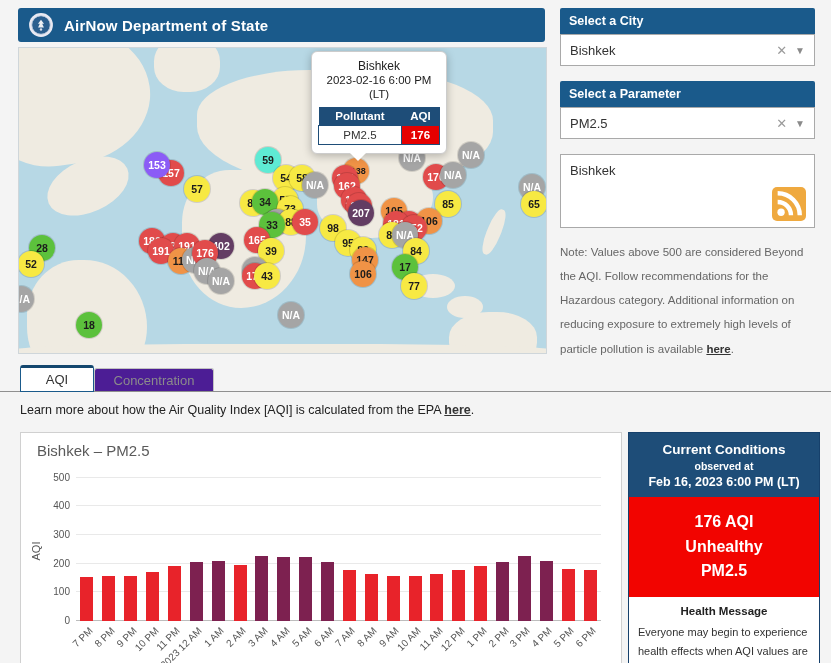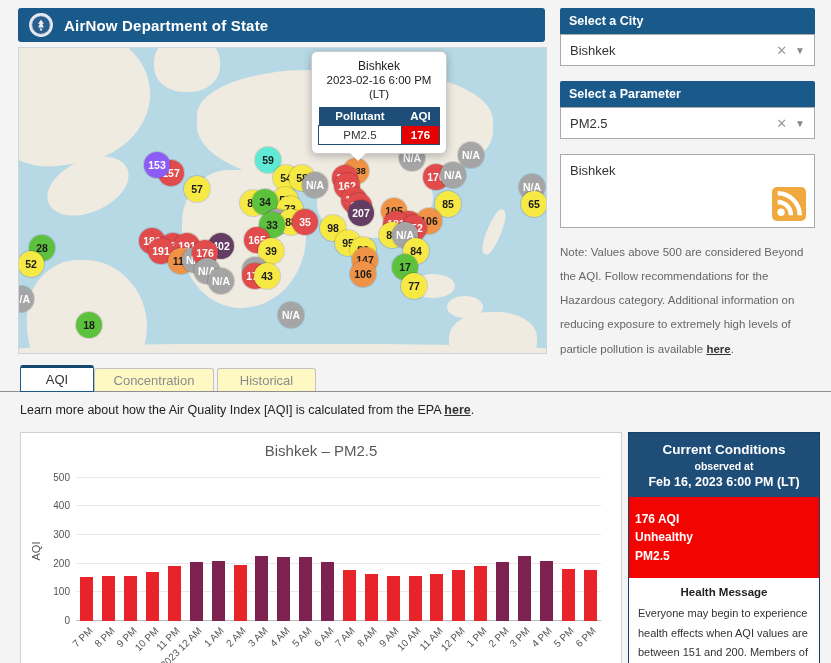--- a/index.html
+++ b/index.html
@@ -34,57 +34,57 @@
   .tt-dt{font-size:11.5px;color:#222;line-height:1.25;}
   .tt-table{width:100%;border-collapse:collapse;margin-top:5px;font-size:11.5px;}
   .tt-table th{background:#1e4d78;color:#fff;padding:3px 2px;font-size:11.5px;}
   .tt-table td{padding:3px 2px;text-align:center;}
   .tt-poll{border:1px solid #1e4d78;background:#fff;color:#333;}
   .tt-aqi{background:#e60000;color:#fff;font-weight:bold;border:1px solid #1e4d78;}
 
   
   .tabs{display:flex;align-items:flex-end;margin-top:6px;padding-left:20px;border-bottom:1px solid #8f8f8f;height:24px;}
   .tab{font-size:13px;text-align:center;padding:4px 0 3px 0;border-radius:3px 3px 0 0;cursor:pointer;}
-  .tab.inactive{background:#fef9c3;color:#8b8b8b;border:1px solid #c2c2c2;border-bottom:none;margin-right:3px;margin-top:24px;}
+  .tab.inactive{background:#4c1d95;color:#8b8b8b;border:1px solid #c2c2c2;border-bottom:none;margin-right:3px;margin-top:24px;}
   .tab.active{background:#fff;color:#333;border:1px solid #1a5a8b;border-top:3px solid #14476e;margin-bottom:-1px;padding-bottom:4px;}
   .tab-aqi{width:72px;}.tab-conc{width:118px;}.tab-hist{width:97px;}
   .learn-more{padding:11px 0 0 20px;font-size:12.5px;color:#222;}
   .learn-more a, .note a{color:#333;font-weight:bold;text-decoration:underline;}
 
   
   .side-head{background:#1a5a8b;color:#fff;font-weight:bold;font-size:12.5px;padding:6px 9px;border-radius:2px 2px 0 0;}
   .select{display:flex;align-items:center;background:#fff;border:1px solid #a9a9a9;height:30px;padding:0 9px;font-size:13px;color:#333;cursor:pointer;}
   .select .val{flex:1;}
   .select .clear{color:#9a9a9a;font-size:13px;padding:0 8px;cursor:pointer;}
   .select .caret{color:#8a8a8a;font-size:10px;cursor:pointer;}
   .widget{margin-bottom:15px;}
   .rss-box{position:relative;background:#fff;border:1px solid #a9a9a9;height:56px;padding:8px 9px;font-size:13px;color:#333;}
   .rss-icon{position:absolute;right:8px;bottom:6px;width:34px;height:34px;background:#efa93f;border-radius:5px;cursor:pointer;}
   .note{margin-top:12px;font-size:11.5px;color:#666;line-height:2.1;}
 
   
   .bottom-row{display:flex;gap:6px;padding:15px 14px 0 20px;}
   .chart-card{position:relative;width:600px;height:238px;background:#fff;border:1px solid #d0d0d0;overflow:hidden;flex:none;}
-  .chart-title{position:absolute;top:9px;left:0;width:100%;text-align:center;font-size:15px;color:#5a5a5a;}
+  .chart-title{position:absolute;top:9px;left:16px;width:100%;font-size:15px;color:#5a5a5a;}
   .ylab{position:absolute;left:6px;top:112px;font-size:11px;color:#555;transform:rotate(-90deg);}
   .plot{position:absolute;left:55px;top:45px;width:525px;height:143px;}
   .gridline{position:absolute;left:0;right:0;height:1px;background:#e9e9e9;}
   .gridline.axisline{background:#bdbdbd;}
   .ytick{position:absolute;left:-32px;width:26px;text-align:right;font-size:10px;color:#555;}
   .bar{position:absolute;bottom:0;width:13px;}
   .xtick{position:absolute;top:147px;width:110px;text-align:right;font-size:10px;color:#555;white-space:nowrap;
     transform:rotate(-45deg);transform-origin:100% 0;}
 
   
   .cc-card{width:190px;height:245px;background:#fff;border:1px solid #16406b;flex:none;display:flex;flex-direction:column;}
   .cc-head{background:#1e4d78;color:#fff;text-align:center;padding:9px 6px 8px 6px;}
   .cc-head .l1{font-size:13.5px;font-weight:bold;text-align:center;}
   .cc-head .l2{font-size:10.5px;font-weight:bold;margin-top:3px;text-align:center;}
   .cc-head .l3{font-size:12.5px;font-weight:bold;margin-top:3px;}
-  .cc-aqi{background:#f20400;color:#fff;font-weight:bold;font-size:12px;line-height:1.55;padding:13px 6px;}
+  .cc-aqi{background:#f20400;color:#fff;text-align:center;font-weight:bold;font-size:16px;line-height:1.55;padding:13px 6px;}
   .cc-health{padding:8px 9px;}
   .cc-health .ht{text-align:center;font-weight:bold;font-size:11.5px;color:#222;margin-bottom:6px;}
   .cc-health .hb{font-size:11px;color:#333;line-height:1.75;}
 </style>
 </head>
 <body>
 
 <div class="top-row">
   <div class="left-col">
 
@@ -234,21 +234,20 @@
 
     <div class="note">
       <span>Note: Values above 500 are considered Beyond the AQI. Follow recommendations for the Hazardous category. Additional information on reducing exposure to extremely high levels of particle pollution is available </span><a href="#">here</a><span>.</span>
     </div>
   </div>
 </div>
 
 <div class="tabs">
   <div class="tab tab-aqi active">AQI</div>
   <div class="tab tab-conc inactive">Concentration</div>
-  <div class="tab tab-hist inactive">Historical</div>
 </div>
 
 <div class="learn-more">
   <span>Learn more about how the Air Quality Index [AQI] is calculated from the EPA </span><a href="#">here</a><span>.</span>
 </div>
 
 <div class="bottom-row">
   <div class="chart-card">
     <div class="chart-title">Bishkek – PM2.5</div>
     <div class="ylab">AQI</div>

